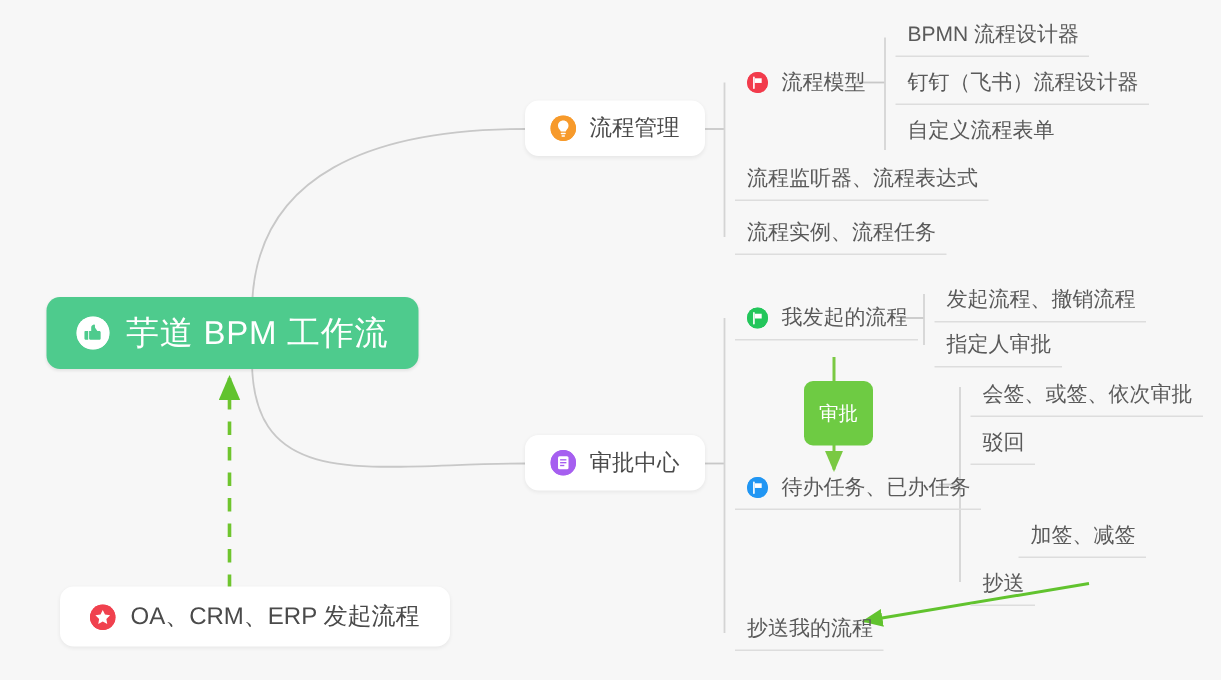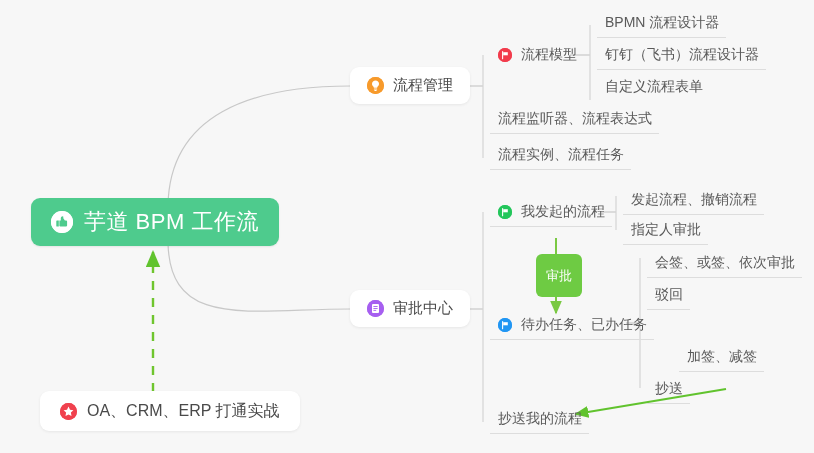--- a/index.html
+++ b/index.html
@@ -270,16 +270,16 @@
     <span class="node-label">抄送我的流程</span>
   </div>
 
   <div class="node card-node callout-node" style="left:40px; top:391px;">
     <span class="icon icon-md ic-star">
       <svg width="17" height="17" viewBox="0 0 17 17">
         <circle cx="8.5" cy="8.5" r="8.5" fill="#f0414e"></circle>
         <path d="M8.5 3.6l1.5 3.1 3.4.5-2.5 2.4.6 3.4-3-1.6-3 1.6.6-3.4L3.6 7.2l3.4-.5z" fill="#ffffff"></path>
       </svg>
     </span>
-    <span class="node-label">OA、CRM、ERP 打通实战</span>
+    <span class="node-label">OA、CRM、ERP 发起流程</span>
   </div>
 
 </div>
 
 </body></html>

